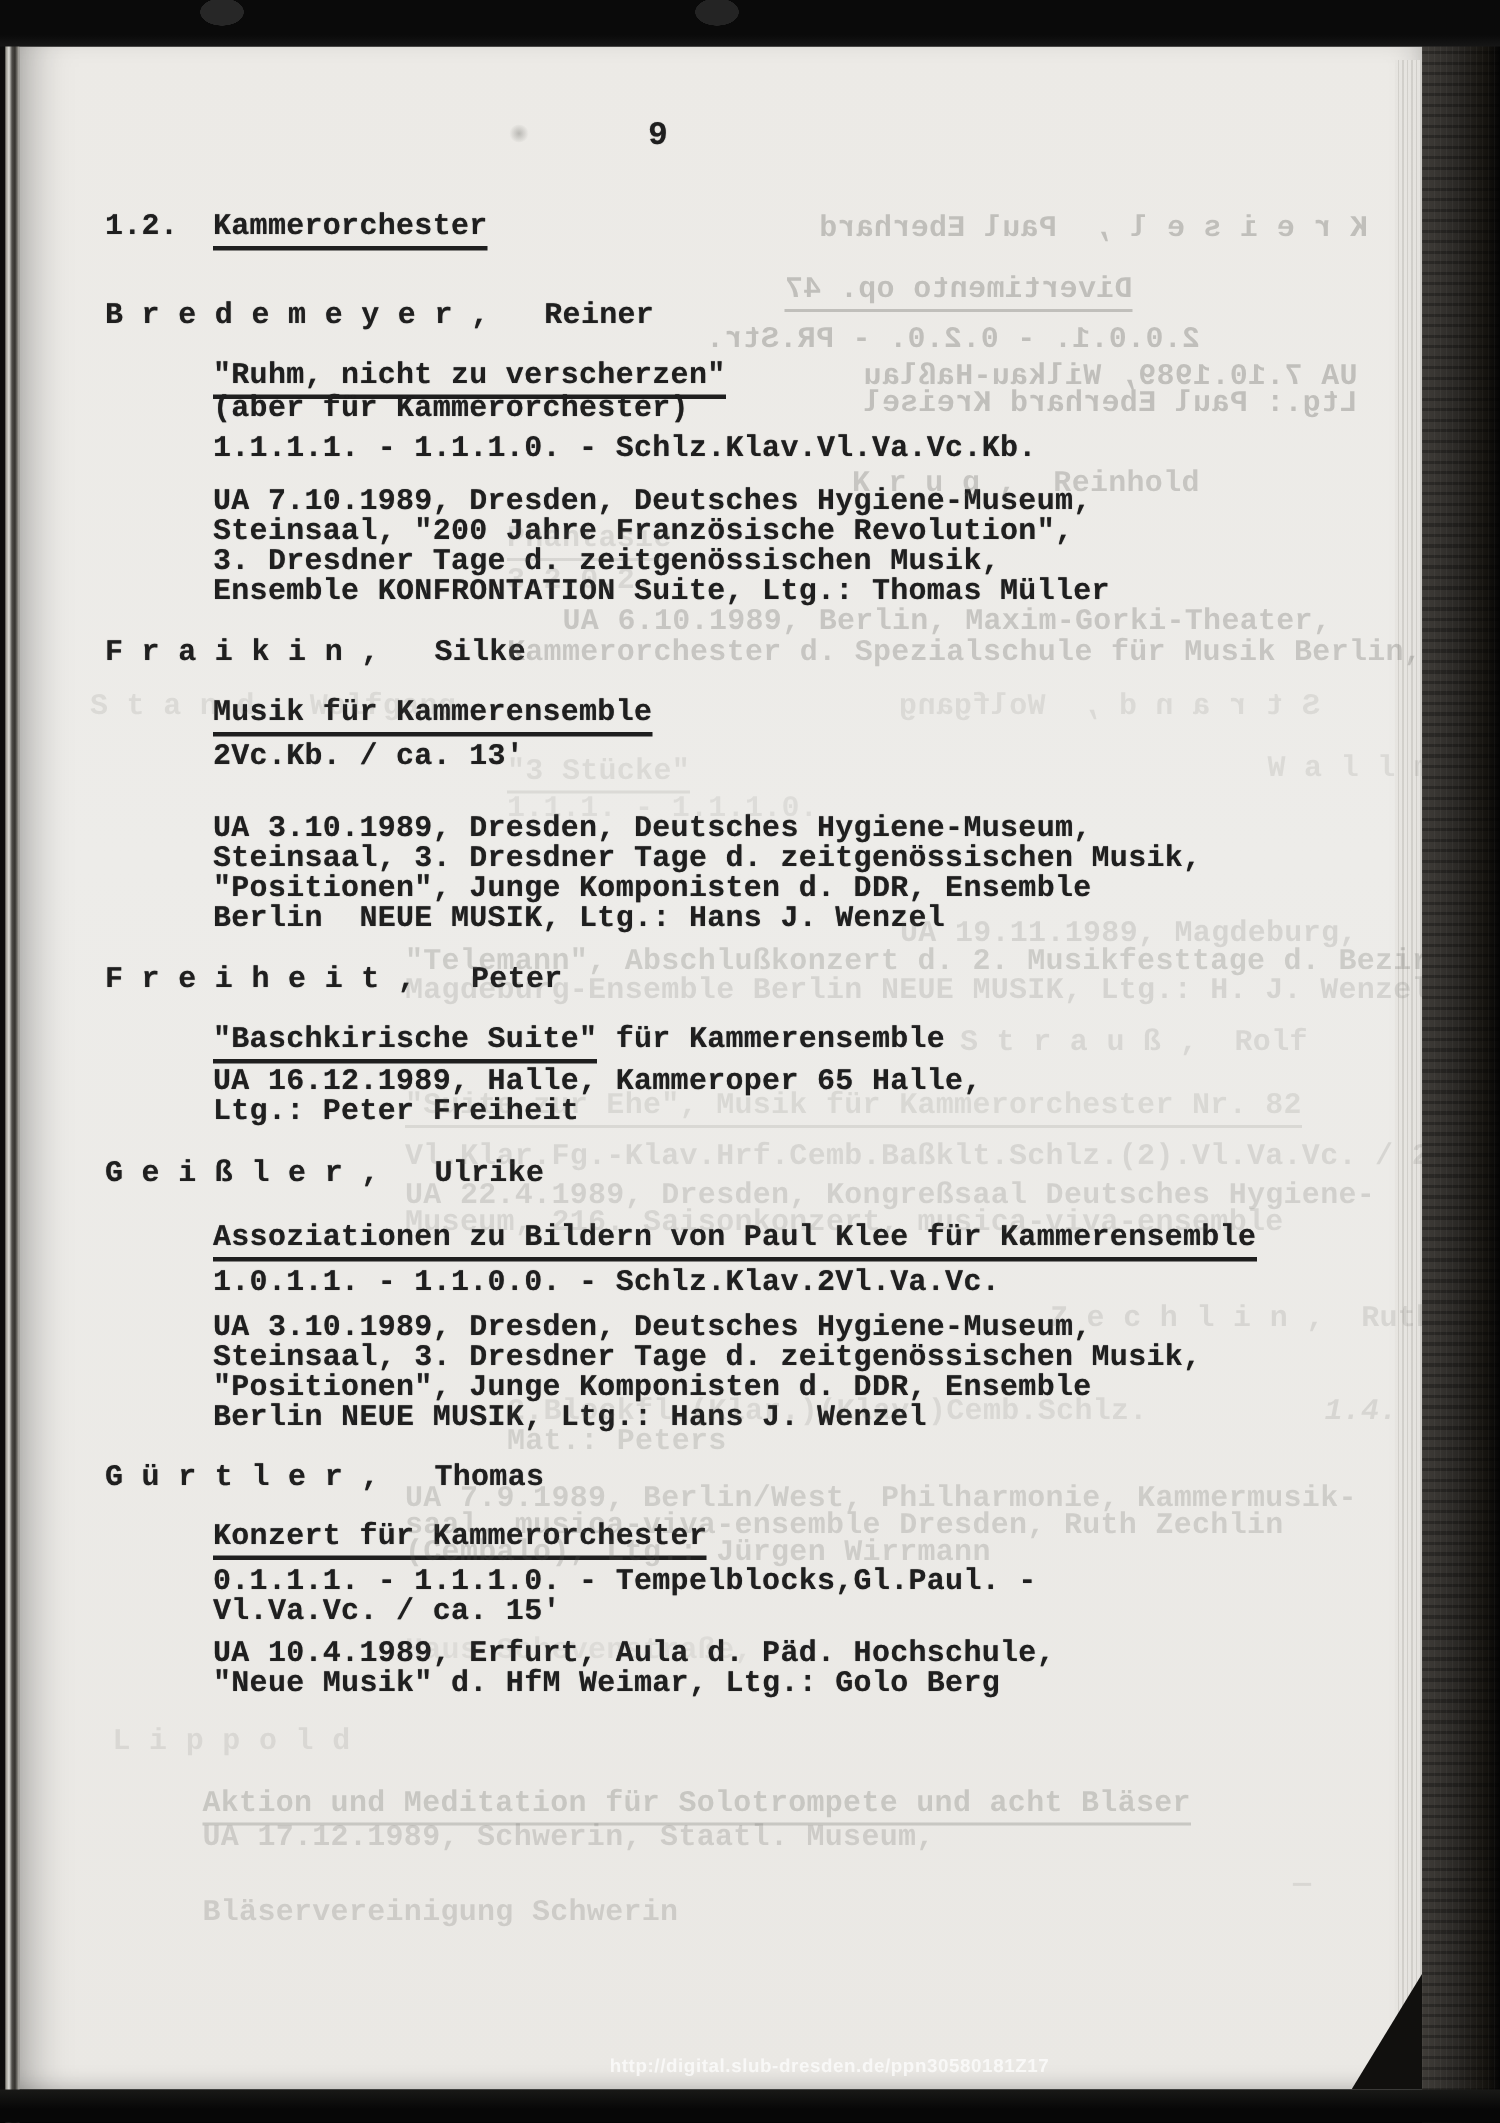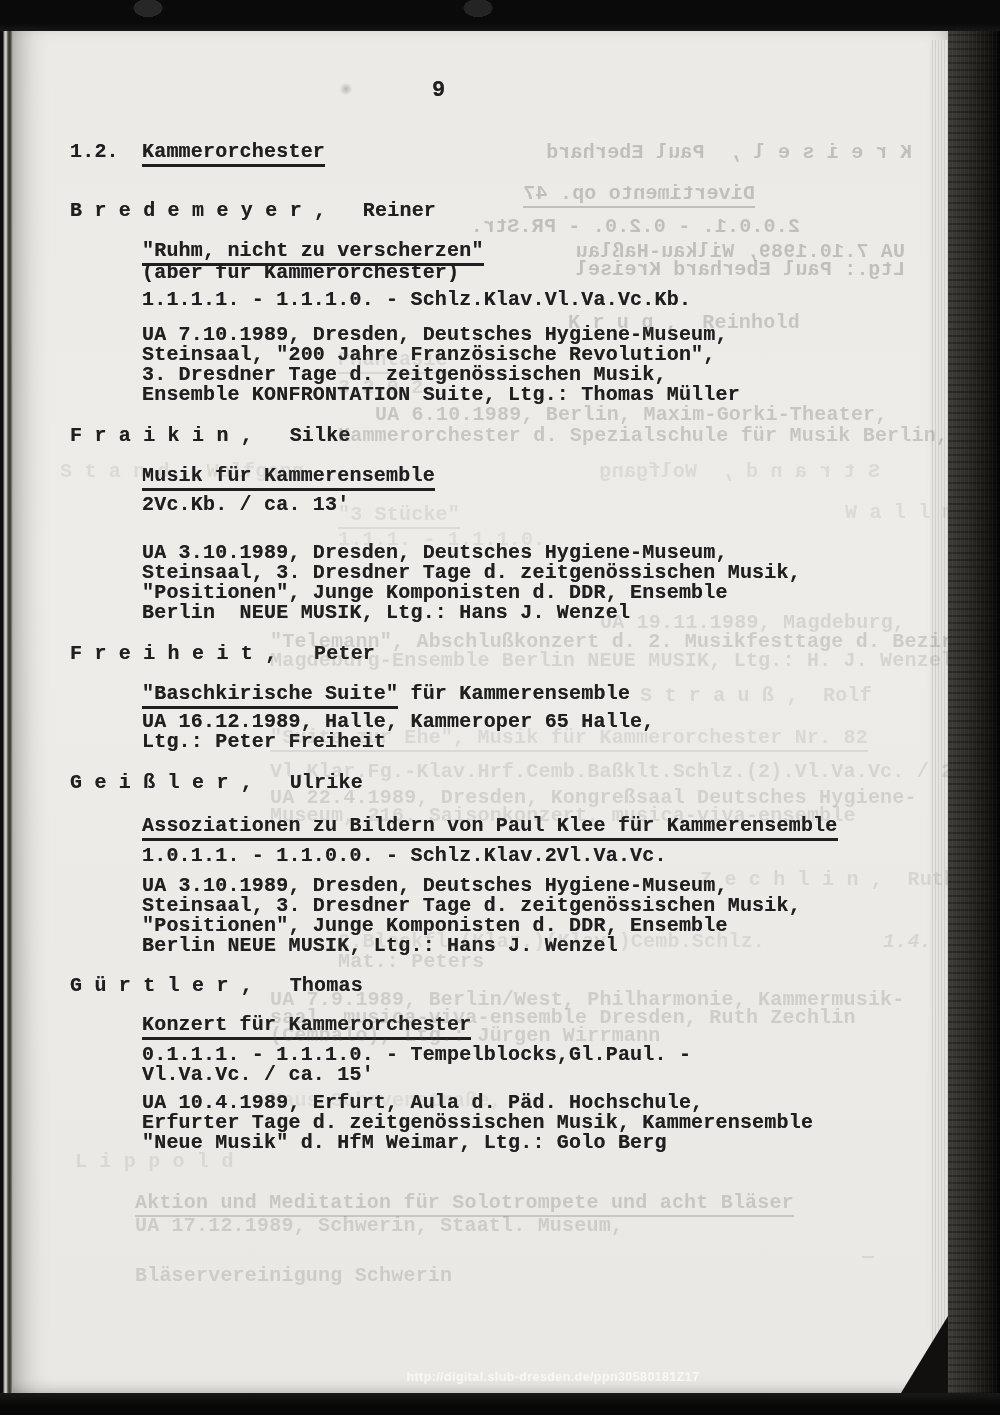--- a/index.html
+++ b/index.html
@@ -118,21 +118,20 @@
     </div>
 
     <div class="line ink abs" style="left:57px;top:945px">G ü r t l e r ,   Thomas</div>
     <div class="line ink abs" style="left:129px;top:984px"><span class="u">Konzert für Kammerorchester</span></div>
     <div class="block ink abs" style="left:129px;top:1014px">
       <div>0.1.1.1. - 1.1.1.0. - Tempelblocks,Gl.Paul. -</div>
       <div>Vl.Va.Vc. / ca. 15'</div>
     </div>
     <div class="block ink abs" style="left:129px;top:1062px">
       <div>UA 10.4.1989, Erfurt, Aula d. Päd. Hochschule,</div>
-      <div>Erfurter Tage d. zeitgenössischen Musik, Kammerensemble</div>
       <div>"Neue Musik" d. HfM Weimar, Ltg.: Golo Berg</div>
     </div>
 
     <div id="ghost-layer">
         <div class="ghost mir" style="left: 899px; top: 112px; opacity: 0.3;">K r e i s e l ,  Paul Eberhard</div>
         <div class="ghost mir gu" style="left: 742px; top: 153px; opacity: 0.3;">Divertimento op. 47</div>
         <div class="ghost mir" style="left: 787px; top: 186px; opacity: 0.3;">2.0.0.1. - 0.2.0. - PR.Str.</div>
         <div class="ghost mir" style="left: 892px; top: 211px; opacity: 0.3;">UA 7.10.1989, Wilkau-Haßlau</div>
         <div class="ghost mir" style="left: 892px; top: 229px; opacity: 0.3;">Ltg.: Paul Eberhard Kreisel</div>
         <div class="ghost" style="left: 555px; top: 282px; opacity: 0.26;">K r u g ,  Reinhold</div>

